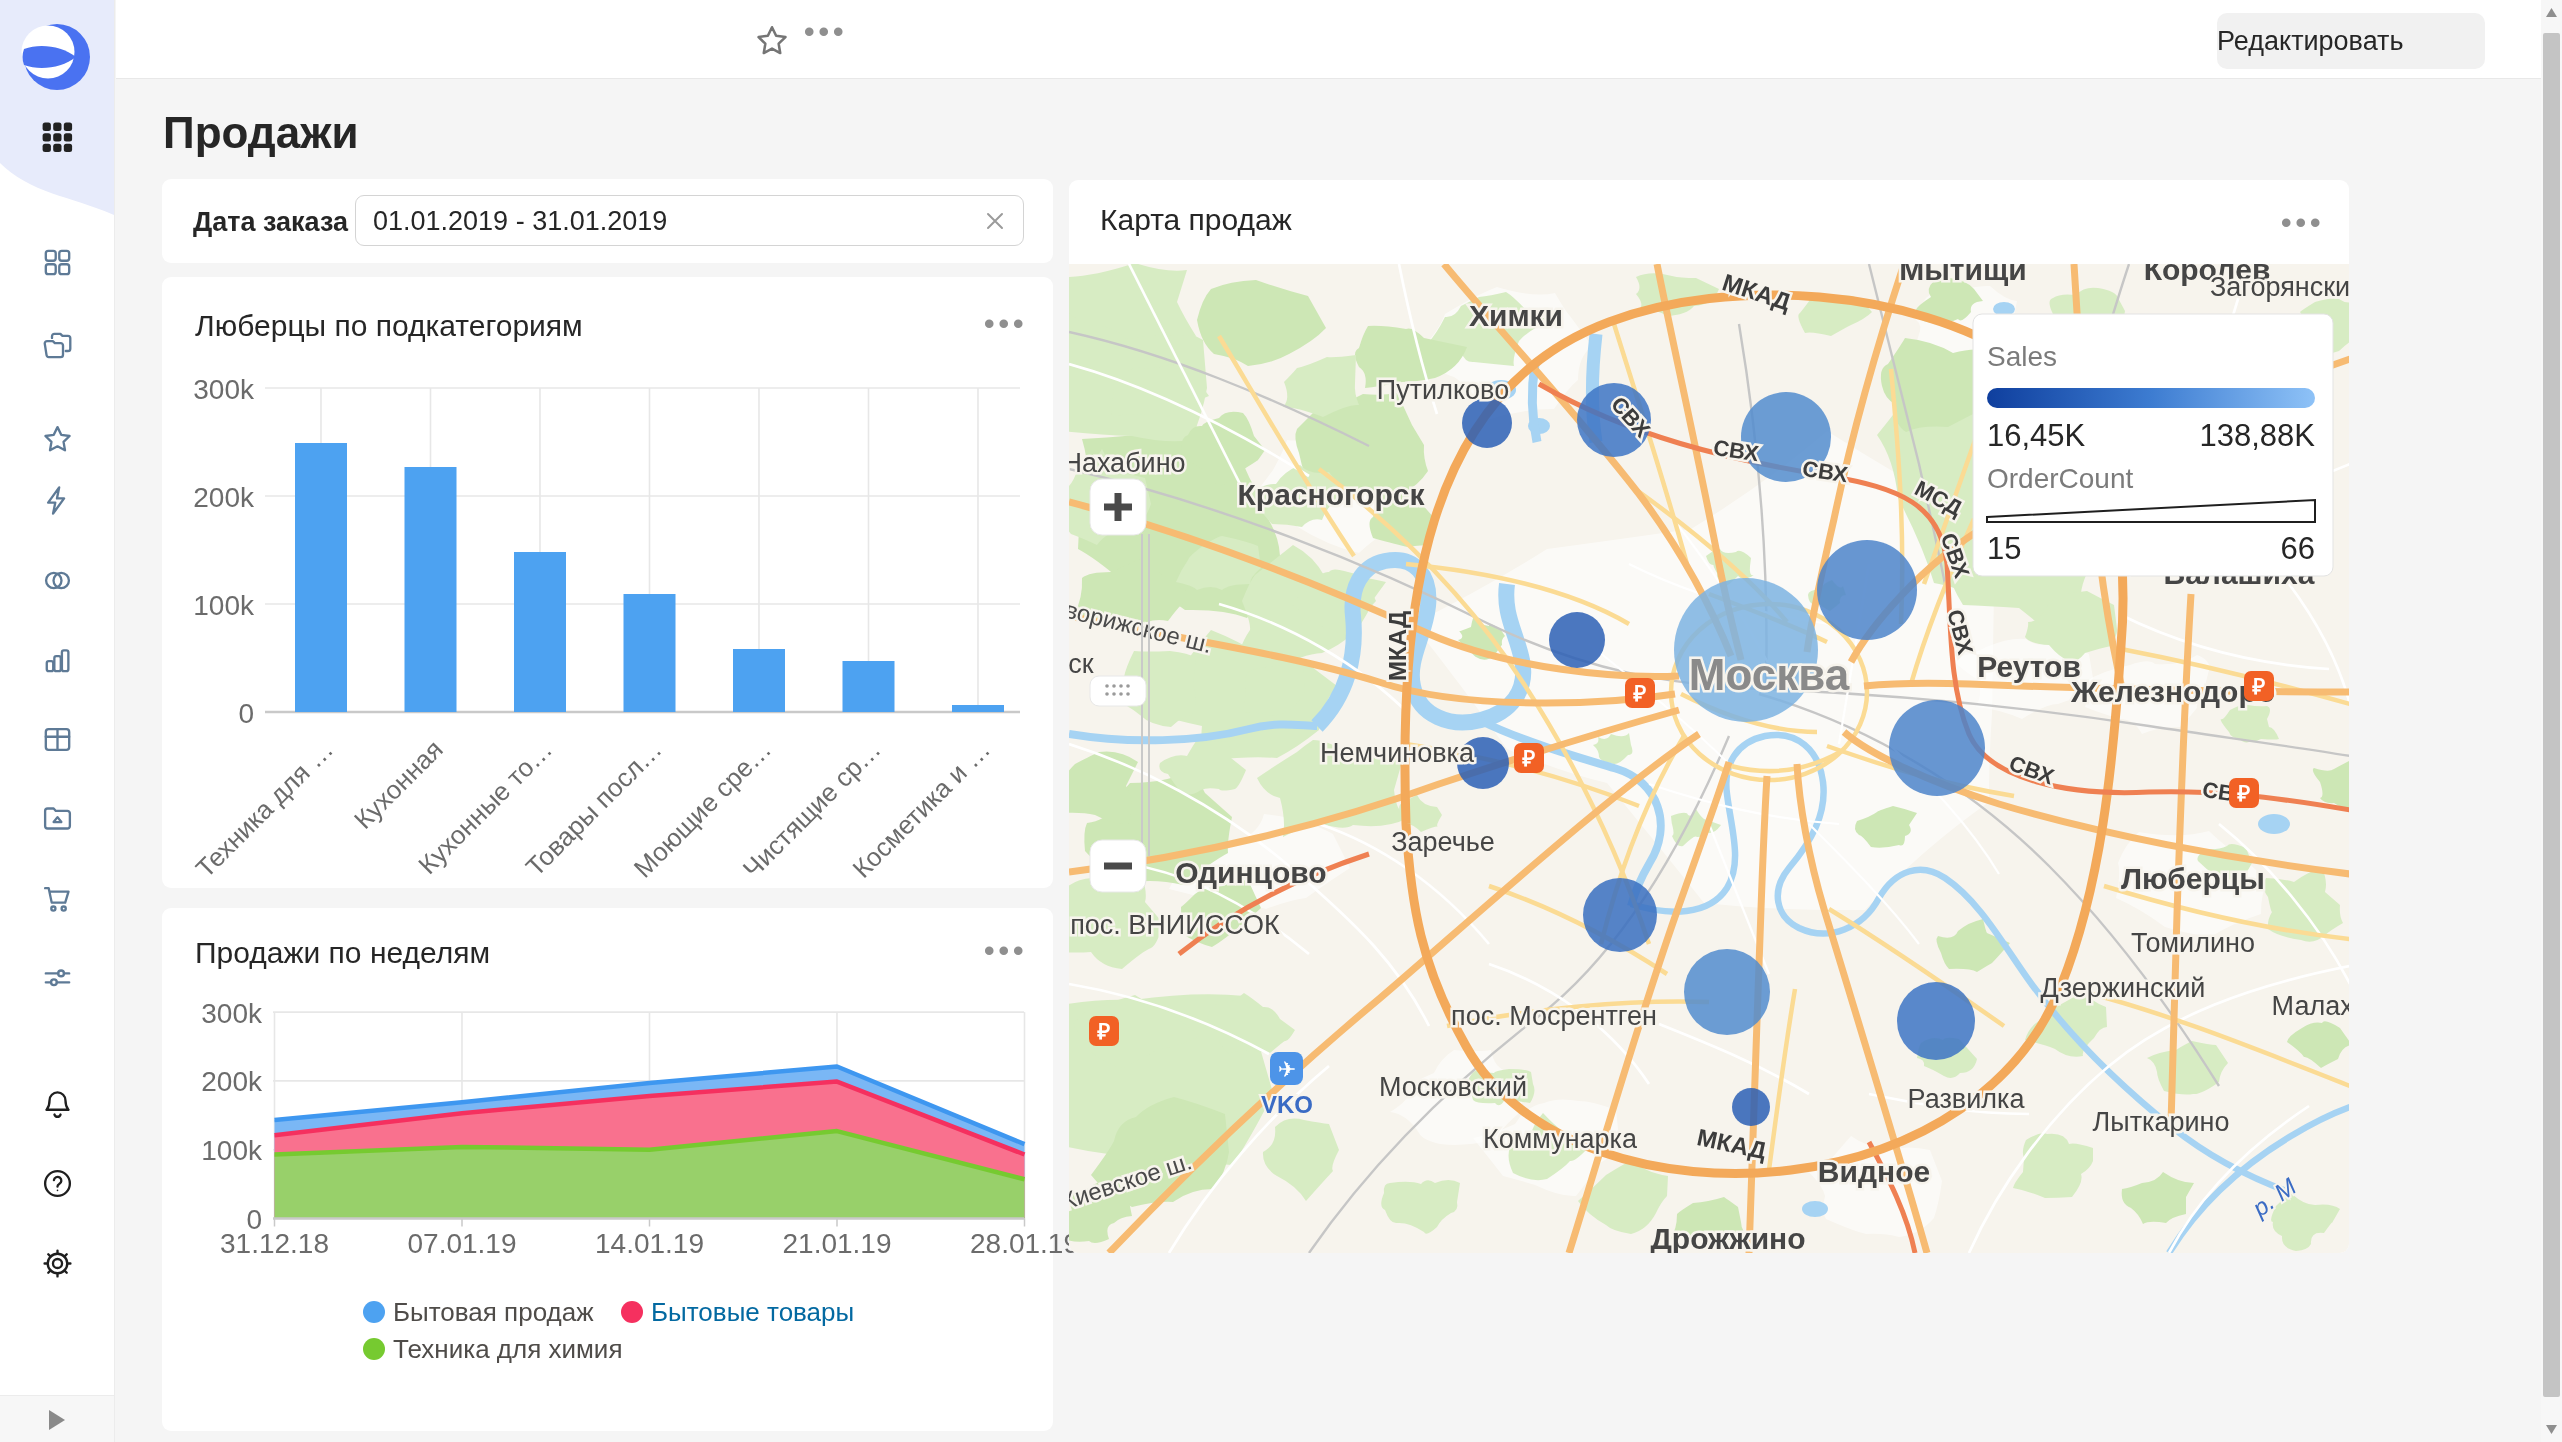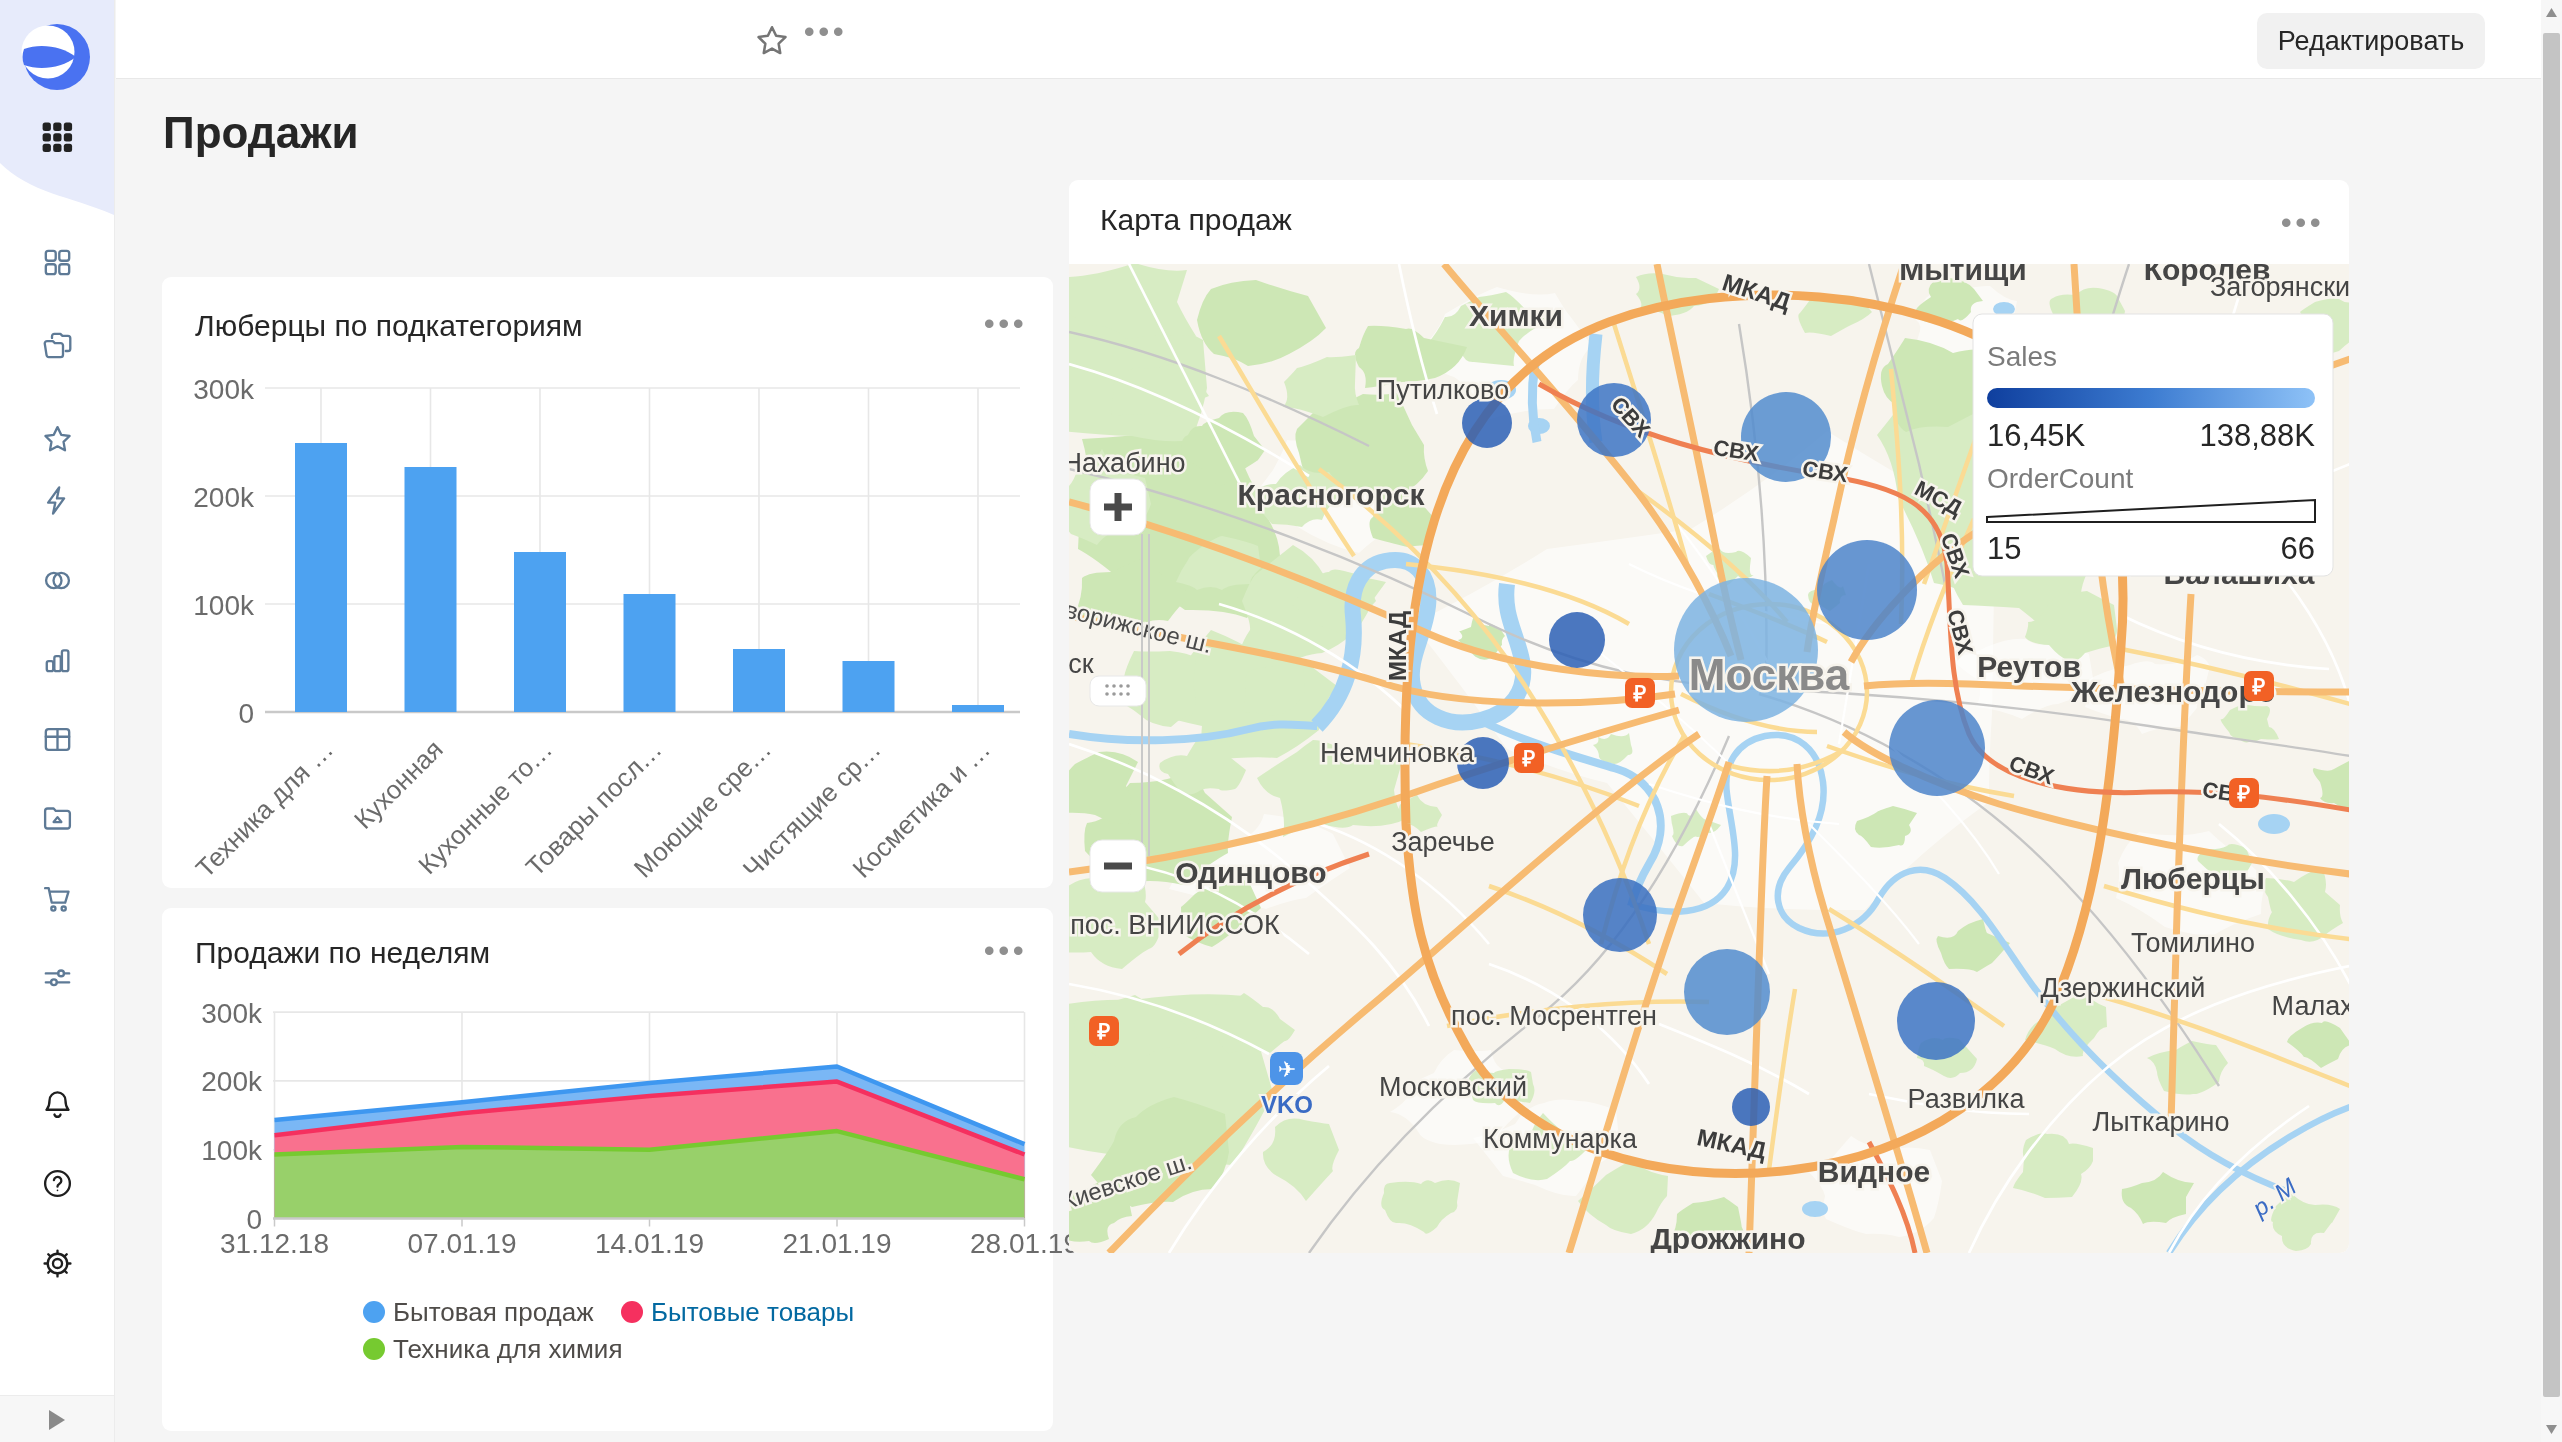--- a/index.html
+++ b/index.html
@@ -5,22 +5,22 @@
 html,body{width:2562px;height:1442px;overflow:hidden;background:#f5f5f5;
   font-family:"Liberation Sans",sans-serif;}
 #sidebar{position:absolute;left:0;top:0;width:115px;height:1442px;background:#fff;border-right:1px solid #ececec;z-index:5}
 #header{position:absolute;left:116px;top:0;width:2425px;height:79px;background:#fff;border-bottom:1px solid #e8e8e8;z-index:4}
 #content{position:absolute;left:116px;top:80px;width:2425px;height:1362px;background:#f5f5f5}
 .card{position:absolute;background:#fff;border-radius:9px}
 .ttl{font-size:30px;color:#262626}
 .dots3{color:#8f8f8f;letter-spacing:4px;font-size:30px;font-weight:700}
 .crumb{font-size:26px;color:#8f8f8f}
 .crumb b{color:#262626;font-weight:400}
-#editbtn{position:absolute;right:56px;top:13px;width:228px;height:56px;background:#f1f1f1;border-radius:10px;
-  font-size:27px;color:#262626;text-align:center;line-height:56px}
+#editbtn{position:absolute;right:56px;top:13px;width:268px;height:56px;background:#f1f1f1;border-radius:10px;
+  font-size:27px;color:#262626;line-height:56px}
 #scroll{position:absolute;right:0;top:0;width:21px;height:1442px;background:#f7f7f7;z-index:9}
 #scroll .thumb{position:absolute;left:2px;top:33px;width:17px;height:1364px;background:#c4c4c4;border-radius:2px}
 .icn{position:absolute;left:41px;width:33px;height:33px}
 text{font-family:"Liberation Sans",sans-serif}
 </style></head>
 <body>
 
 <div id="sidebar">
  <svg width="115" height="235" style="position:absolute;top:0;left:0">
   <defs>
@@ -122,20 +122,29 @@
 <div id="scroll">
   <svg width="21" height="1442">
       <path d="M10.5,8 L16,17 H5 Z" fill="#8f8f8f"></path>
       <path d="M10.5,1434 L16,1425 H5 Z" fill="#8f8f8f"></path>
     </svg>
   <div class="thumb"></div>
 </div>
 
 <div id="content">
 <div style="position:absolute;left:47px;top:28px;font-size:44px;font-weight:700;color:#262626">Продажи</div>
+<div class="card" style="left:46px;top:99px;width:891px;height:84px">
+  <div style="position:absolute;left:31px;top:28px;font-size:27px;font-weight:700;color:#262626">Дата заказа</div>
+  <div style="position:absolute;left:193px;top:16px;width:669px;height:51px;border:1px solid #d4d4d4;border-radius:9px">
+    <div style="position:absolute;left:17px;top:10px;font-size:27px;color:#262626">01.01.2019 - 31.01.2019</div>
+    <svg style="position:absolute;right:16px;top:13px" width="24" height="24" viewBox="0 0 24 24" stroke="#9b9b9b" stroke-width="2" stroke-linecap="round">
+          <path d="M5,5 L19,19 M19,5 L5,19"></path>
+        </svg>
+  </div>
+</div>
 <div class="card" style="left:46px;top:197px;width:891px;height:611px">
 <div class="ttl" style="position:absolute;left:33px;top:32px">Люберцы по подкатегориям</div>
 <div class="dots3" style="position:absolute;left:822px;top:30px">•••</div>
 <svg width="891" height="560" style="position:absolute;left:0;top:51px">
 <line x1="103" y1="60" x2="858" y2="60" stroke="#e7e7e7" stroke-width="1.6"></line>
         <line x1="103" y1="168" x2="858" y2="168" stroke="#e7e7e7" stroke-width="1.6"></line>
         <line x1="103" y1="276" x2="858" y2="276" stroke="#e7e7e7" stroke-width="1.6"></line>
         <line x1="159.0" y1="60" x2="159.0" y2="384" stroke="#e7e7e7" stroke-width="1.6"></line>
         <line x1="268.5" y1="60" x2="268.5" y2="384" stroke="#e7e7e7" stroke-width="1.6"></line>
         <line x1="378.0" y1="60" x2="378.0" y2="384" stroke="#e7e7e7" stroke-width="1.6"></line>

